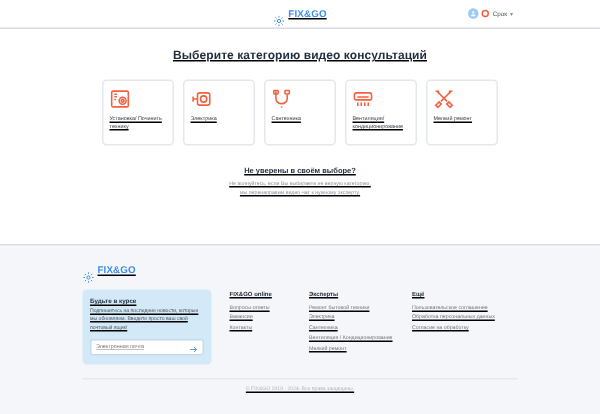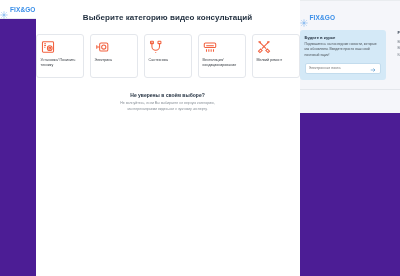--- a/index.html
+++ b/index.html
@@ -2,21 +2,21 @@
 <html><head>
 <meta charset="utf-8">
 <style>
   * { box-sizing: border-box; margin: 0; padding: 0; }
   html, body {
     width: 400px; height: 276px;
     font-family: "Liberation Sans", sans-serif;
     background: #ffffff;
     overflow: hidden;
   }
-  .page { width: 400px; height: 276px; display: flex; background:#4c1d95; }
+  .page { width: 400px; height: 276px; display: flex; flex-direction: column; background:#4c1d95;text-decoration:underline; }
 
   
   .header {
     height: 19px;
     flex: 0 0 19px;
     background:#ffffff;
     border-bottom: 1px solid #e9ecef;
     display:flex; align-items:center; justify-content:center;
     position: relative;
   }

